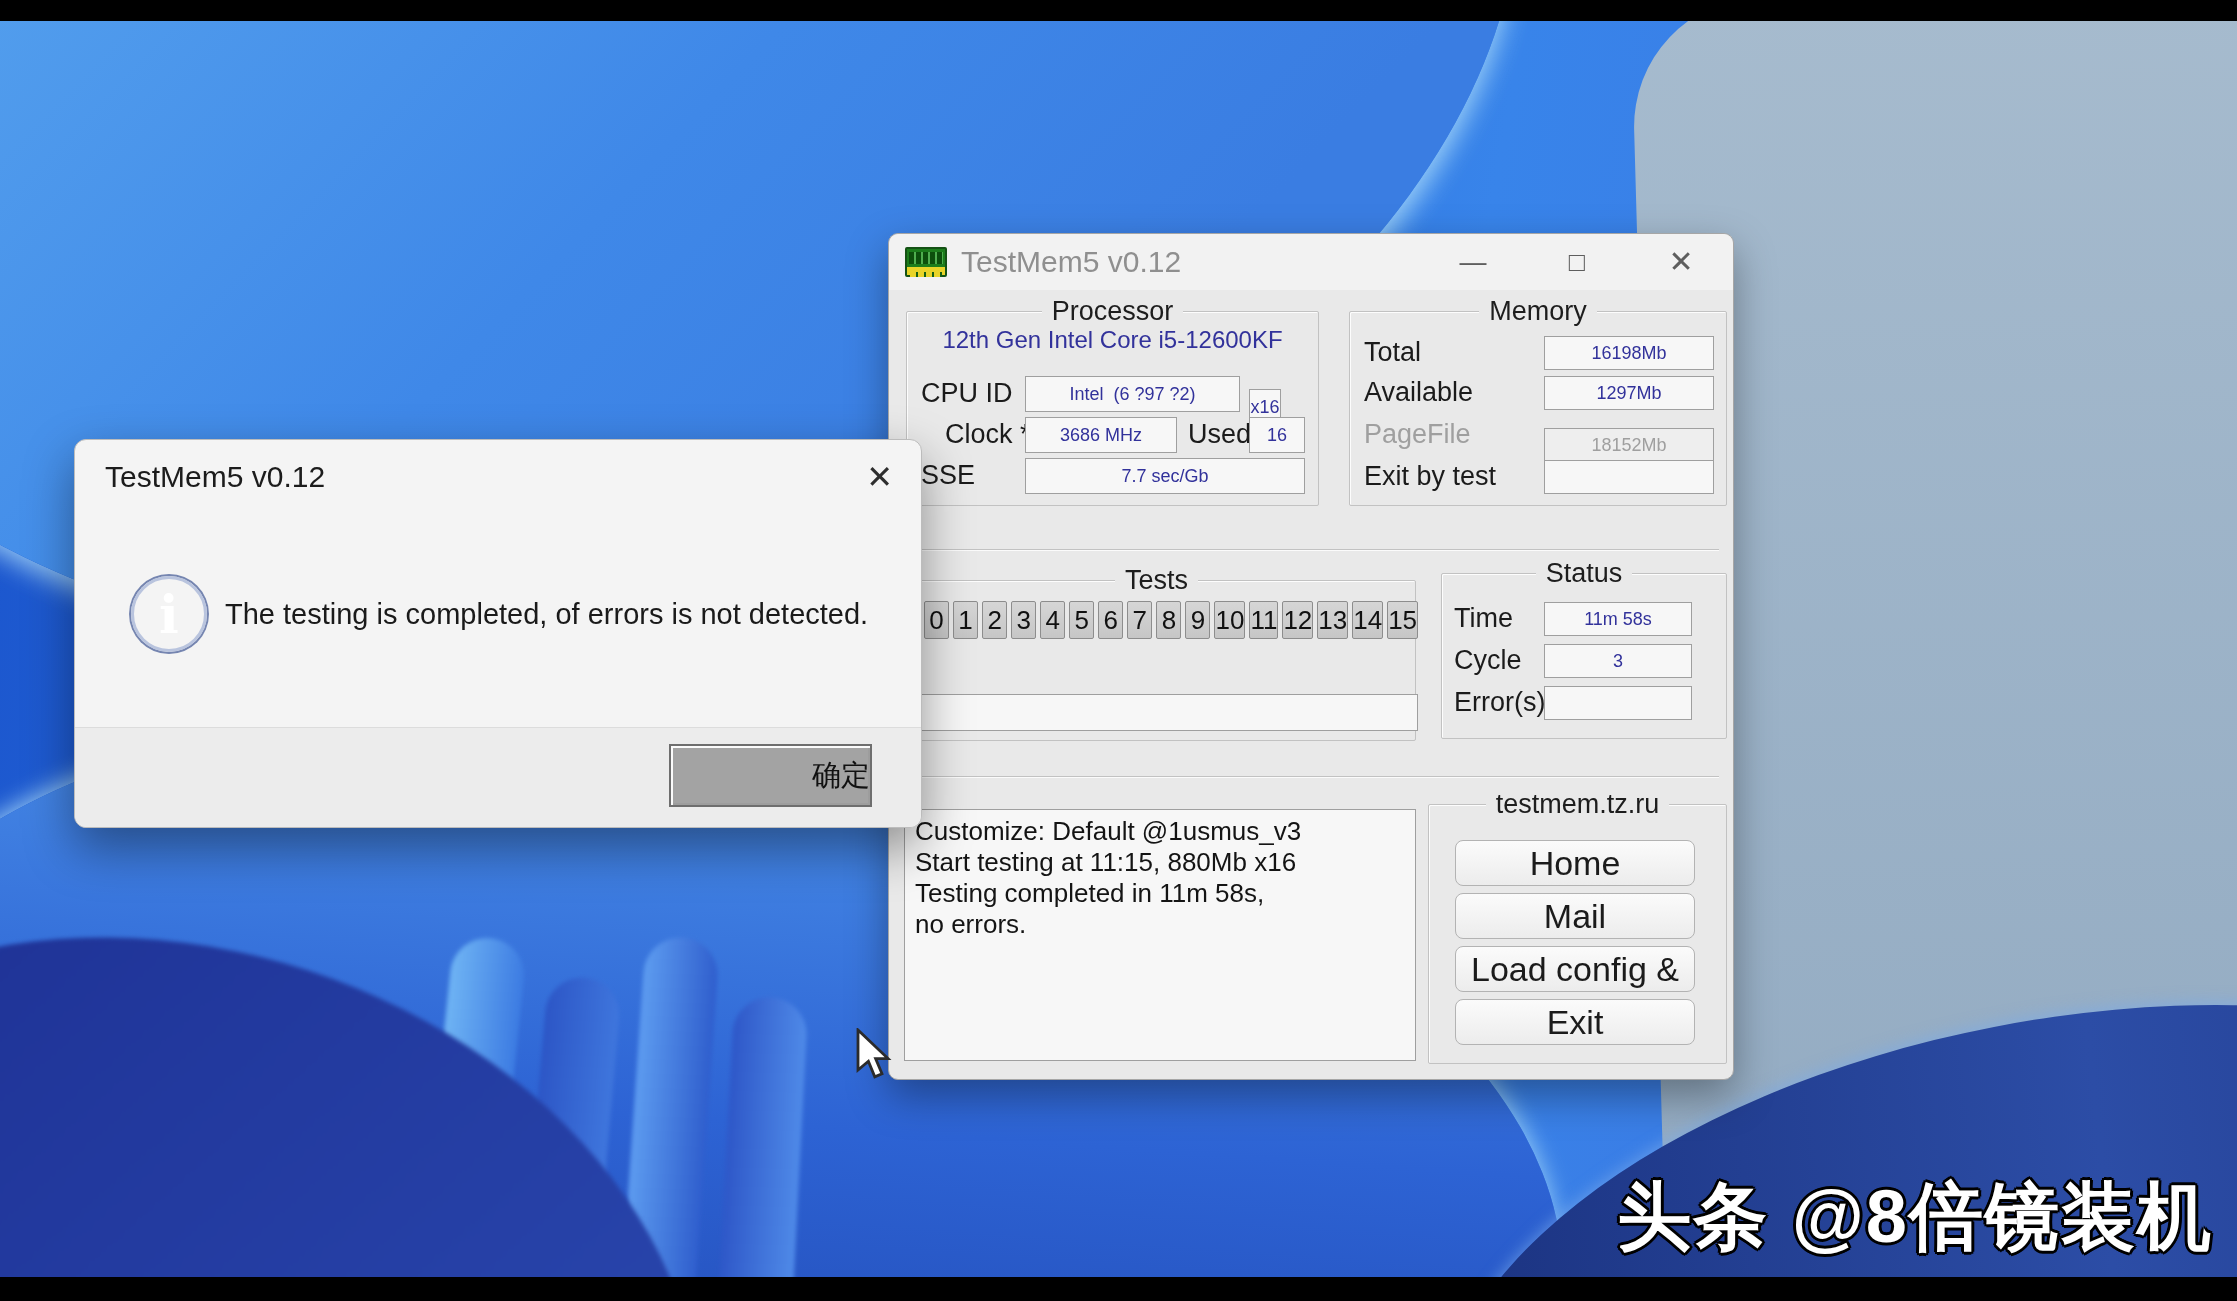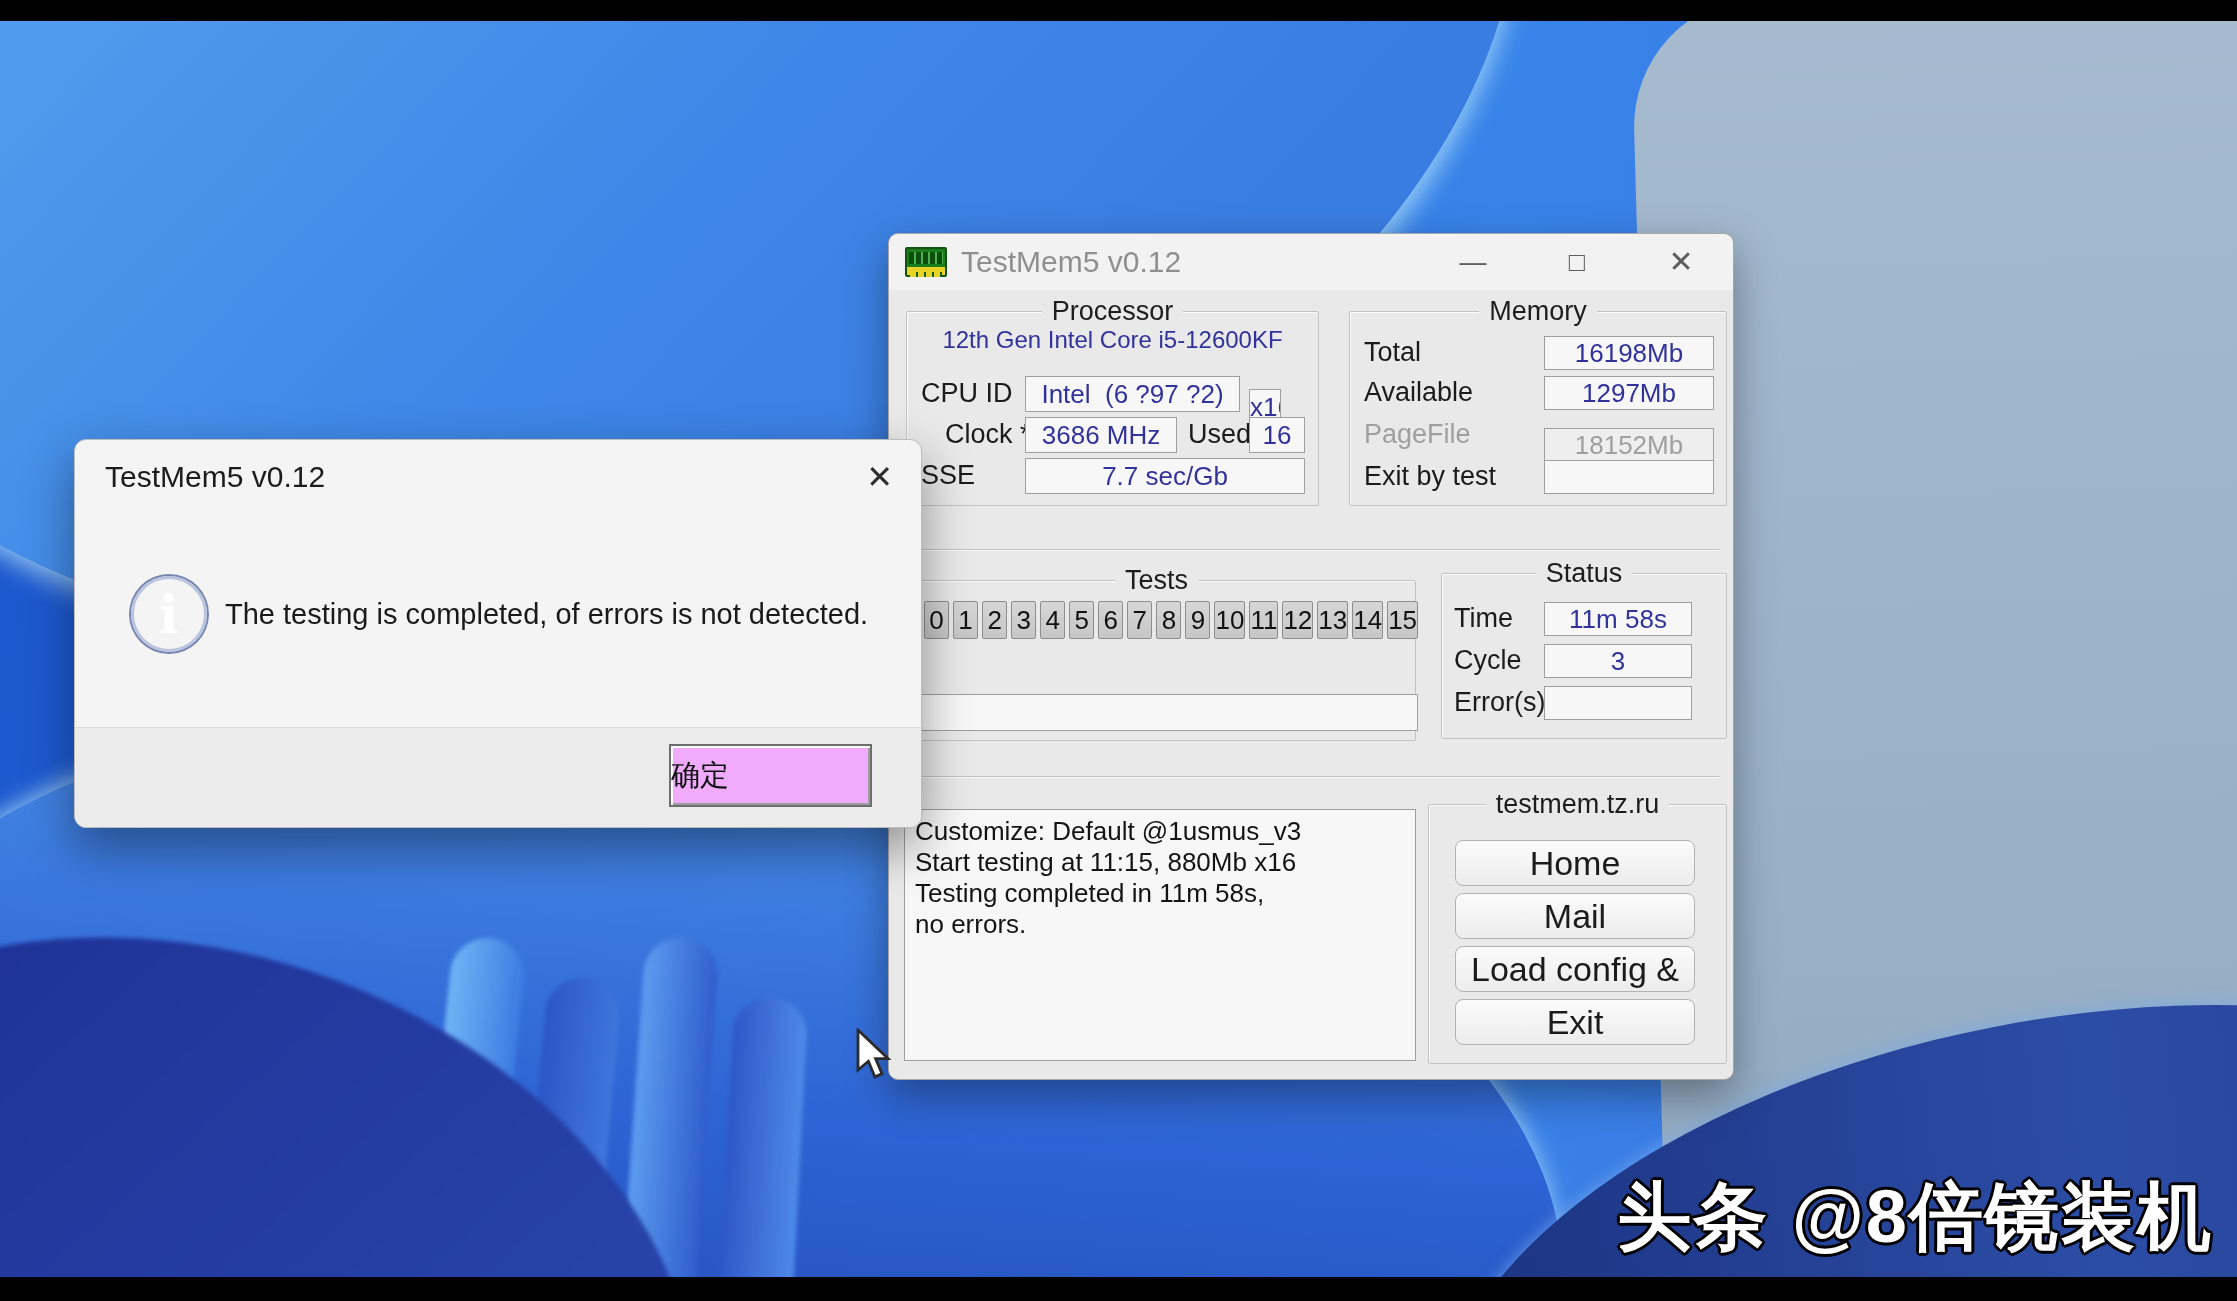--- a/index.html
+++ b/index.html
@@ -58,21 +58,21 @@
   .tm5-title { font-size:30px; color:#8f8f8f; }
   .tm5-controls { margin-left:auto; display:flex; align-items:center; height:100%; }
   .tm5-ctl { width:104px; text-align:center; color:#5e5e5e; font-size:27px; line-height:56px; }
   .tm5-ctl.close { font-size:30px; }
 
   .grp { position:absolute; border:1px solid #c2c2c2; border-radius:2px;
          box-shadow:inset 1px 1px 0 #fdfdfd; }
   .grp-label { position:absolute; top:-16px; left:0; right:0; text-align:center; }
   .grp-label span { background:#e9e9e9; padding:0 10px; font-size:27px; color:#1d1d1d; }
   .lbl { position:absolute; font-size:27px; color:#1b1b1b; line-height:36px; white-space:nowrap; }
-  .fld { position:absolute; background:#f7f7f7; border:1px solid #9f9f9f; font-size:26px;
+  .fld { position:absolute; background:#f7f7f7; border:1px solid #9f9f9f; font-size:18px;
          color:#32329b; text-align:center; line-height:32px; white-space:pre; overflow:hidden; }
   .dis  { color:#9f9f9f !important; }
   .fld.dis { background:#eeeeee; }
 
   .grp-proc { left:17px; top:77px; width:413px; height:195px; }
   .cpu-name { position:absolute; left:0; right:0; top:14px; text-align:center;
               font-size:24px; color:#32329b; white-space:nowrap; }
   .grp-mem  { left:460px; top:77px; width:378px; height:195px; }
 
   .sep { position:absolute; left:16px; right:14px; height:2px;
@@ -103,23 +103,23 @@
   .dlg-close { position:absolute; right:28px; top:18px; font-size:32px; color:#2e2e2e; }
   .dlg-icon  { position:absolute; left:56px; top:136px; width:76px; height:76px; border-radius:50%;
                background:radial-gradient(circle at 32% 28%, #93abdf 0%, #52p 0%, #4a66b4 45%, #31489b 80%);
                border:3px solid #b9c4de; box-shadow:0 0 0 2px #75logo 0; box-shadow:0 0 0 2px #7585b0;
                color:#fff; text-align:center; font-family:"DejaVu Serif", serif;
                font-size:52px; font-weight:bold; line-height:72px; }
   .dlg-msg   { position:absolute; left:150px; top:158px; font-size:29px; color:#1a1a1a; white-space:nowrap; }
   .dlg-footer{ position:absolute; left:0; right:0; bottom:0; height:100px; background:#ececec;
                border-top:1px solid #dcdcdc; border-radius:0 0 12px 12px; }
   .dlg-ok { position:absolute; right:49px; bottom:20px; width:203px; height:63px;
-            background:#f0abfc; border:2px solid #6e6e6e;
+            background:#a3a3a3; border:2px solid #6e6e6e;
             box-shadow:inset 2px 2px 0 #fbfbfb, inset -2px -2px 0 #9d9d9d;
-            font-size:29px; color:#111; text-align:left; line-height:58px; }
+            font-size:29px; color:#111; text-align:right; line-height:58px; }
 
   .cursor { position:absolute; left:856px; top:1028px; z-index:30; }
 </style>
 </head>
 <body>
 
 <div class="screen">
   <div class="content">
     <div class="wp wp-petal-main"></div>
     <div class="wp wp-fan1"></div>

